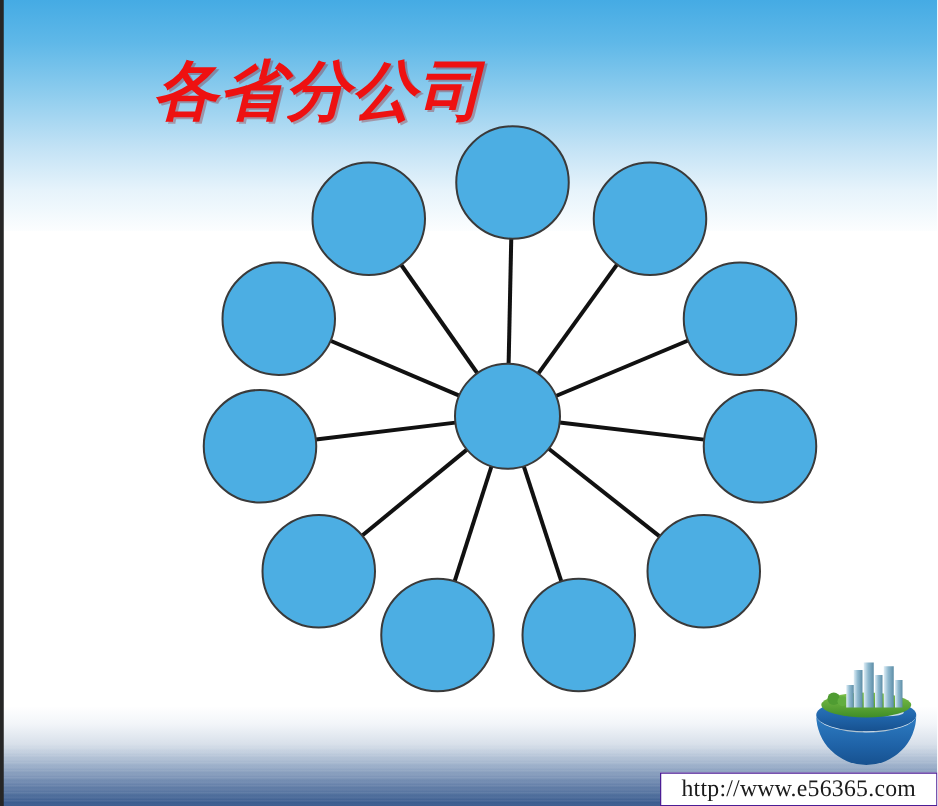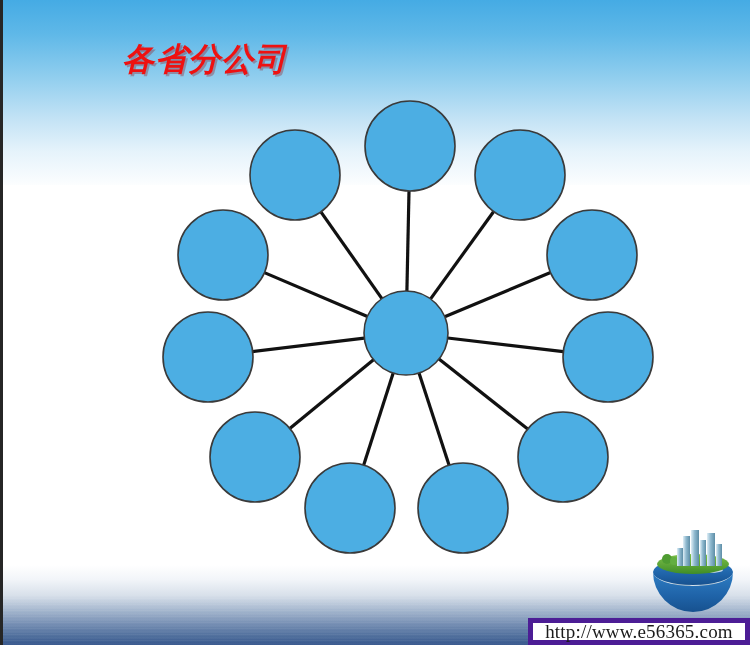--- a/index.html
+++ b/index.html
@@ -72,21 +72,21 @@
     background: #262626;
   }
 
   
   .title {
     position: absolute;
     color: #ee1111;
     font-family: Liberation Sans, sans-serif;
     font-weight: bold;
     font-style: italic;
-    font-size: 32px;
+    font-size: 52px;
     letter-spacing: 1px;
     white-space: nowrap;
     text-shadow: 2px 2px 0 rgba(150,0,0,0.30);
   }
   #title-left  { left: 122px; top: 38px; }
   #title-right { left: 450px; top: 38px; }
 
   
   .diagram {
     position: absolute;
@@ -106,21 +106,21 @@
   }
 
   
   .url-box {
     position: absolute;
     left: 528px;
     top: 618px;
     width: 222px;
     height: 27px;
     background: #ffffff;
-    border: 5px solid #4c1d95;
+    border: 1px solid #4c1d95;
     box-sizing: border-box;
     display: flex;
     align-items: center;
     justify-content: center;
   }
   .url-text {
     font-family: "Liberation Serif", serif;
     font-size: 19px;
     color: #1b1b1b;
     letter-spacing: 0.2px;

